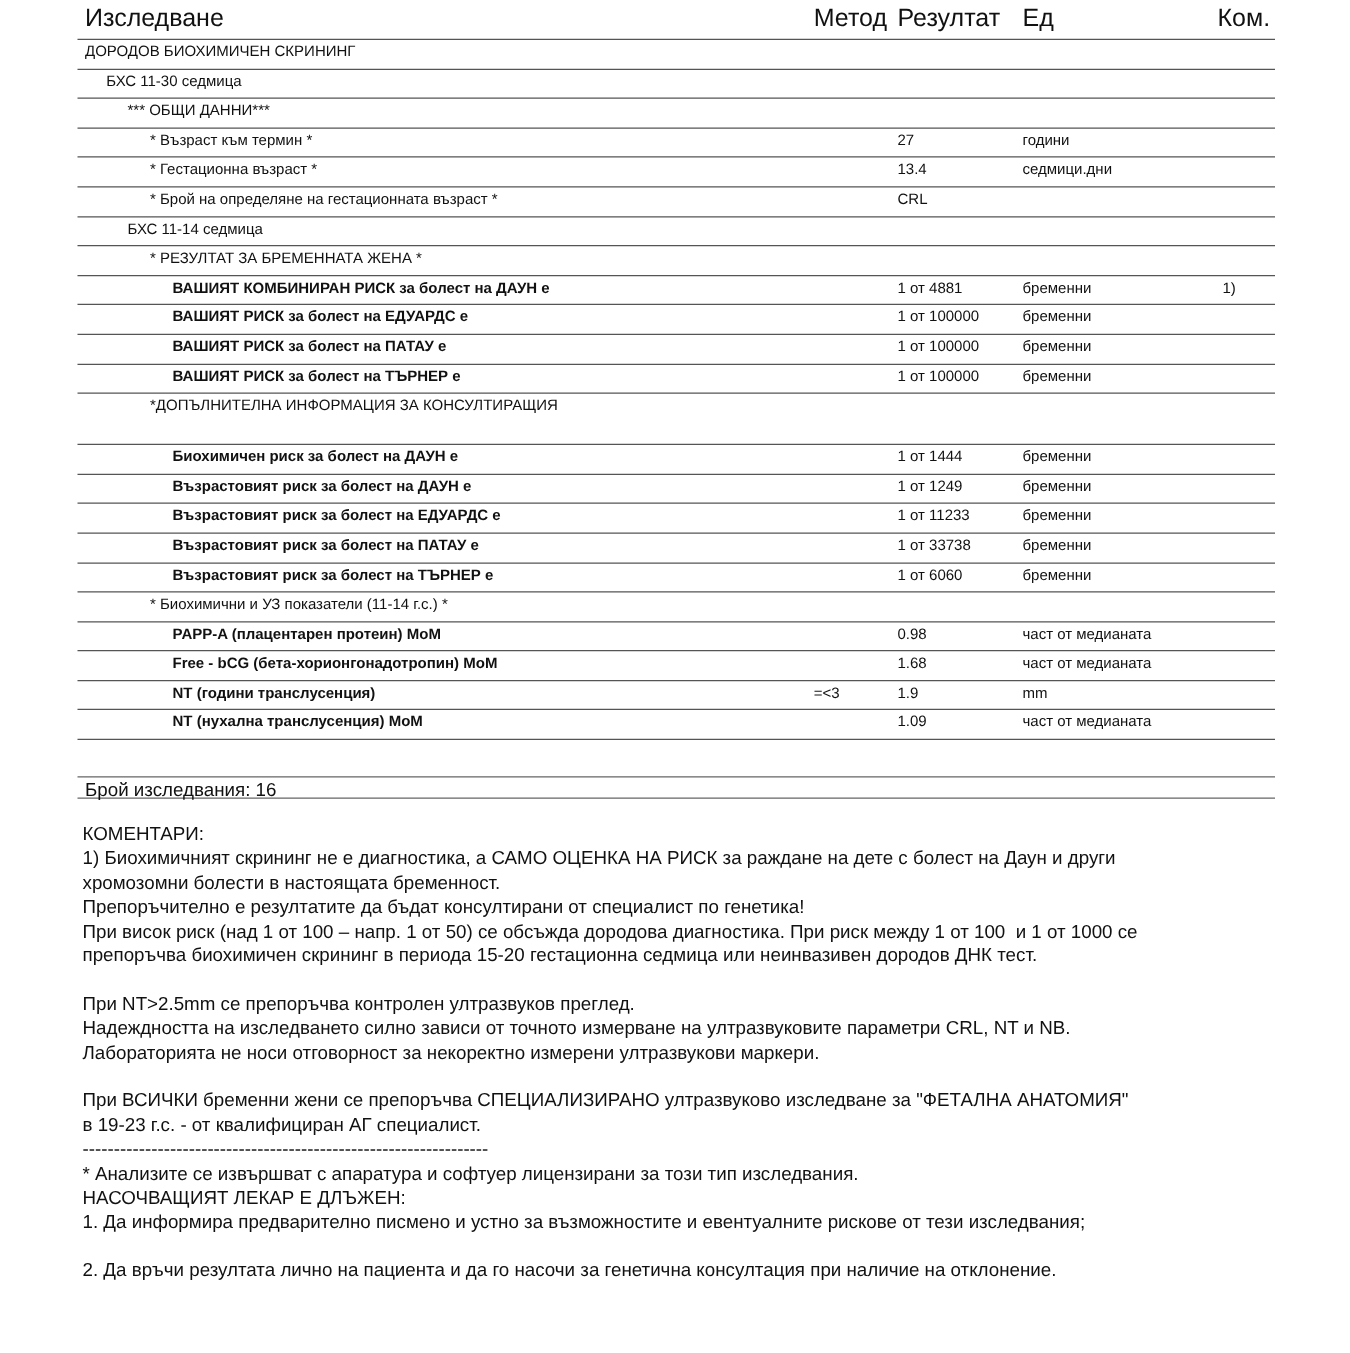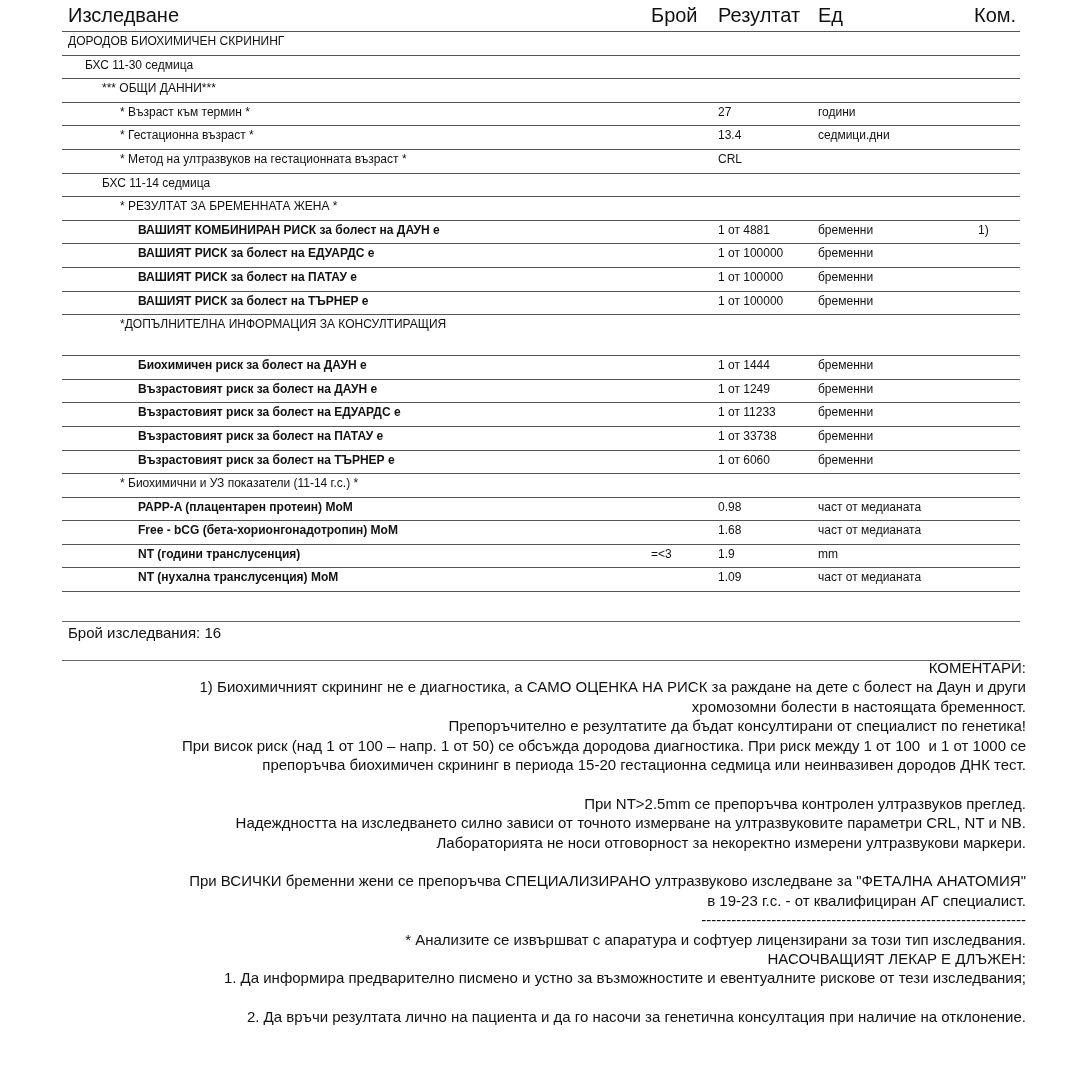--- a/index.html
+++ b/index.html
@@ -16,38 +16,38 @@
   .row.tall { height: 41px; }
   .row .label { position: absolute; top: 2px; white-space: nowrap; }
   .row .norm { position: absolute; left: 589px; top: 2px; }
   .row .res { position: absolute; left: 656px; top: 2px; }
   .row .unit { position: absolute; left: 756px; top: 2px; }
   .row .com { position: absolute; left: 916px; top: 2px; }
   .lvl0 { left: 6px; } .lvl1 { left: 23px; } .lvl2 { left: 40px; }
   .lvl3 { left: 58px; } .lvl4 { left: 76px; font-weight: bold; }
   .endline { border-top: 1.5px solid #555; height: 0; }
   .count-box {
-    position: absolute; left: 62px; top: 621px; width: 958px; height: 40px;
+    position: absolute; left: 62px; top: 621px; width: 958px; height: 18px;
     border-top: 1.5px solid #666; border-bottom: 1.5px solid #666; box-sizing: border-box;
     font-size: 15px;
   }
   .count-box span { position: absolute; left: 6px; top: 2px; }
   .comments {
     position: absolute; left: 66px; top: 658px; width: 960px;
-    font-size: 15px; line-height: 19.4px; text-align: right;
+    font-size: 15px; line-height: 19.4px;
   }
   .comments p { margin: 0; white-space: pre-wrap; }
   .gap { height: 19.4px; }
 </style>
 </head>
 <body>
 
 <div>
   <span class="hdr" style="left:68px">Изследване</span>
-  <span class="hdr" style="left:651px">Брой</span>
+  <span class="hdr" style="left:651px">Метод</span>
   <span class="hdr" style="left:718px">Резултат</span>
   <span class="hdr" style="left:818px">Ед</span>
   <span class="hdr" style="left:974px">Ком.</span>
 </div>
 
 <div class="table" id="results-table">
     <div class="row">
       <span class="label lvl0">ДОРОДОВ БИОХИМИЧЕН СКРИНИНГ</span>
       <span class="norm"></span>
       <span class="res"></span>
@@ -76,21 +76,21 @@
       <span class="com"></span>
     </div>
     <div class="row">
       <span class="label lvl3">* Гестационна възраст *</span>
       <span class="norm"></span>
       <span class="res">13.4</span>
       <span class="unit">седмици.дни</span>
       <span class="com"></span>
     </div>
     <div class="row">
-      <span class="label lvl3">* Метод на ултразвуков на гестационната възраст *</span>
+      <span class="label lvl3">* Брой на определяне на гестационната възраст *</span>
       <span class="norm"></span>
       <span class="res">CRL</span>
       <span class="unit"></span>
       <span class="com"></span>
     </div>
     <div class="row">
       <span class="label lvl2">БХС 11-14 седмица</span>
       <span class="norm"></span>
       <span class="res"></span>
       <span class="unit"></span>

